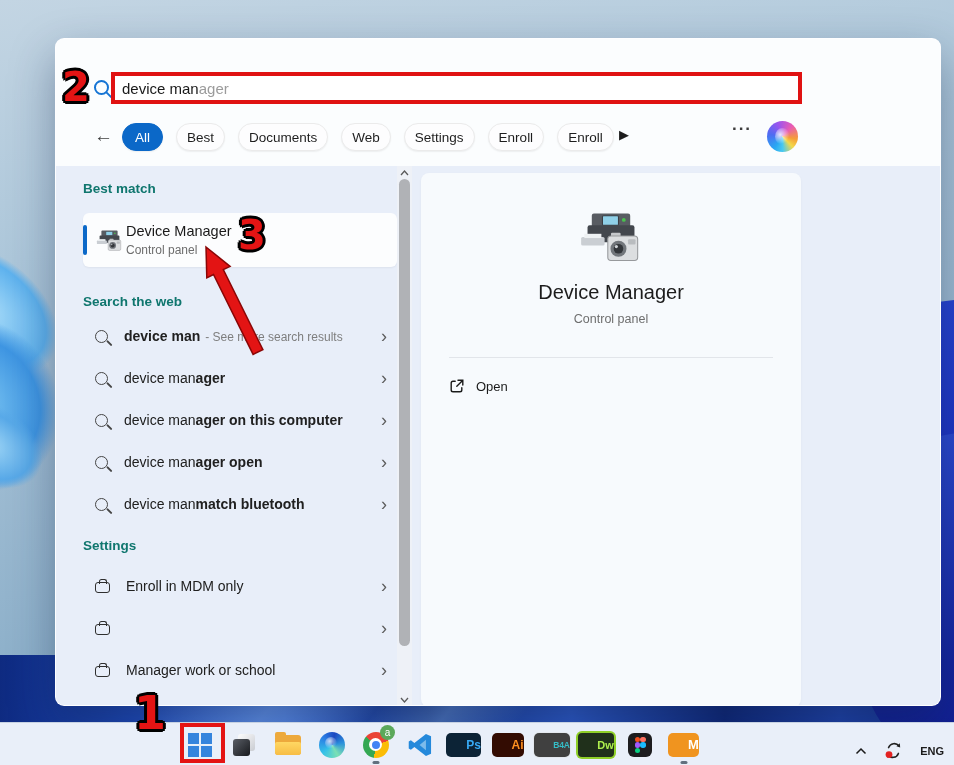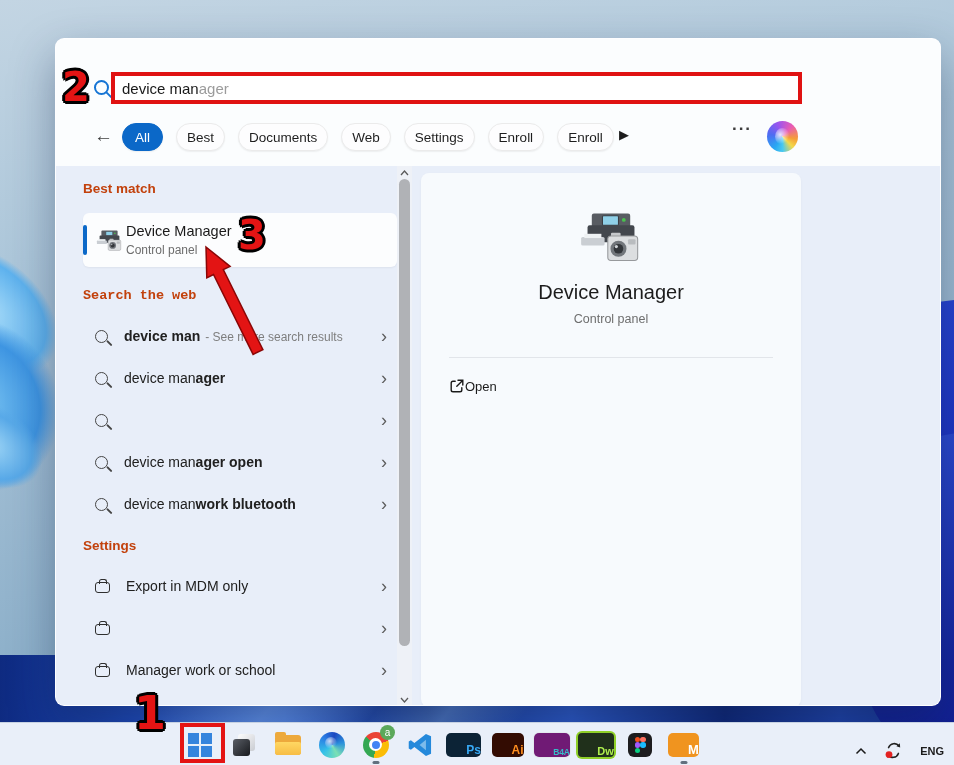--- a/index.html
+++ b/index.html
@@ -52,22 +52,22 @@
   .overflow-dots { position:absolute; left:676px; top:80px; font-size:17px; font-weight:700;
     letter-spacing:1px; color:#3c3c3c; cursor:pointer; }
   .copilot { position:absolute; left:711px; top:82px; width:31px; height:31px; border-radius:50%;
     background:conic-gradient(from 215deg,#29a8f2,#4e6cf2 18%,#9b55ee 35%,#e95bb4 52%,#f59d38 68%,#f3d94a 78%,#49c9f0 90%,#29a8f2);
     cursor:pointer; }
   .copilot::after { content:""; position:absolute; left:8px; top:7px; width:15px; height:17px;
     border-radius:50%; background:radial-gradient(circle at 35% 40%,rgba(255,255,255,.85),rgba(255,255,255,0) 65%); }
 
   .panel-body { position:absolute; left:0; top:127px; width:100%; height:541px; background:#e8eef9; overflow:hidden; }
 
-  .section-label { position:absolute; left:27px; font-size:13.5px; font-weight:700; color:#c2410c; }
-  .lbl-best { top:15px; } .lbl-web { top:122px;font-family:Liberation Mono, monospace; } .lbl-settings { top:372px; }
+  .section-label { position:absolute; left:27px; font-size:13.5px; font-weight:700; color:#0f766e; }
+  .lbl-best { top:15px; } .lbl-web { top:128px; } .lbl-settings { top:372px; }
 
   .best-card { position:absolute; left:27px; top:47px; width:314px; height:54px; background:#fcfdfe;
     border-radius:6px; box-shadow:0 1px 2px rgba(0,0,0,.05); cursor:pointer; }
   .accent-bar { position:absolute; left:0px; top:12px; width:3.5px; height:30px; background:#0b68c8; border-radius:2px; }
   .best-card .dm-ico { position:absolute; left:13px; top:14px; width:27px; height:27px; }
   .best-title { position:absolute; left:43px; top:10px; font-size:14.5px; color:#1a1a1a; }
   .best-sub { position:absolute; left:43px; top:30px; font-size:12px; color:#6d6d6d; }
 
   .row { position:absolute; left:27px; width:314px; height:42px; display:flex; align-items:center;
     padding-left:12px; cursor:pointer; }
@@ -99,21 +99,21 @@
   
   .preview { position:absolute; left:365px; top:7px; width:380px; height:534px; background:#f7fafd;
     border-radius:8px; box-shadow:0 1px 3px rgba(0,0,0,.04); }
   .preview .dm-ico-big { position:absolute; left:158px; top:32px; width:64px; height:64px; }
   .preview-title { position:absolute; left:0; top:108px; width:100%; text-align:center;
     font-size:20px; color:#1c1c1c; }
   .preview-sub { position:absolute; left:0; top:139px; width:100%; text-align:center;
     font-size:12.5px; color:#6e6e6e; }
   .preview-divider { position:absolute; left:28px; right:28px; top:184px; height:1px; background:#e2e5ea; }
   .open-row { position:absolute; left:28px; top:198px; height:30px; display:flex; align-items:center;
-    gap:0; cursor:pointer; padding-right:10px; }
+    gap:11px; cursor:pointer; padding-right:10px; }
   .open-label { font-size:13px; color:#1b1b1b; }
 
   
   .taskbar { position:absolute; left:0; top:722px; width:954px; height:43px; background:#e9eff9;
     border-top:1px solid rgba(190,202,220,.8); }
   .tb-icons { position:absolute; left:186px; top:0; height:43px; display:flex; align-items:center; gap:17px; }
   .tb-app { position:relative; width:27px; height:30px; display:flex; align-items:center;
     justify-content:center; cursor:pointer; }
   .run-dash { position:absolute; bottom:-4px; left:50%; transform:translateX(-50%); width:7px; height:3px;
     border-radius:2px; background:#62707f; }
@@ -143,25 +143,25 @@
   .chrome-ico { position:relative; width:26px; height:26px; border-radius:50%;
     background:conic-gradient(from -50deg,#ea4335 0 120deg,#fbbc05 0 240deg,#34a853 0 360deg); }
   .chrome-ico::before { content:""; position:absolute; left:6.5px; top:6.5px; width:13px; height:13px;
     border-radius:50%; background:#fff; }
   .chrome-ico::after { content:""; position:absolute; left:9px; top:9px; width:8px; height:8px;
     border-radius:50%; background:#4285f4; }
   .chrome-badge { position:absolute; right:-6px; top:-5px; width:15px; height:15px; border-radius:50%;
     background:#5ba85a; color:#fff; font-size:10px; display:flex; align-items:center; justify-content:center;
     z-index:2; }
 
-  .sq-app { width:36px; height:24px; border-radius:5px; display:flex; align-items:flex-end;
+  .sq-app { width:36px; height:24px; border-radius:5px; display:flex; align-items:center;
     justify-content:center; font-weight:700;padding-left:20px; }
   .ps-app { background:#0c2336; color:#37a9f5; font-size:12px; }
   .ai-app { background:#330c02; color:#ff8f1f; font-size:12px; }
-  .b4a-app { background:#701a75; color:#35bcc6; font-size:8.5px; letter-spacing:-.2px; box-shadow:0 0 0 1px #e4e8ee; }
+  .b4a-app { background:#404040; color:#35bcc6; font-size:8.5px; letter-spacing:-.2px; box-shadow:0 0 0 1px #e4e8ee; }
   .dw-app { background:#20301b; color:#aeee4e; font-size:11px; box-shadow:0 0 0 2px #8fd028; border-radius:4px; }
 
   .figma-app { position:relative; width:24px; height:24px; border-radius:6px; background:#1d1d1f; }
   .figma-app i { position:absolute; width:5.5px; height:5.5px; border-radius:50%; }
   .fg1{left:7px;top:4px;background:#f24e1e;} .fg2{left:12.5px;top:4px;background:#ff7262;border-radius:0 50% 50% 0;}
   .fg3{left:7px;top:9.5px;background:#a259ff;} .fg4{left:12.5px;top:9.5px;background:#1abcfe;}
   .fg5{left:7px;top:15px;background:#0acf83;}
 
   .m-app { background:#f0941f; color:#fff; font-size:13px; border-radius:5px; }
 
@@ -253,38 +253,39 @@
       <span class="row-text"><span class="prefix">device man</span><span class="suffix"></span><span class="note">- See more search results</span></span>
       <span class="chev">›</span>
     </div>
     <div class="row r-w1">
       <span class="icon-search"></span>
       <span class="row-text"><span class="prefix">device man</span><span class="suffix">ager</span></span>
       <span class="chev">›</span>
     </div>
     <div class="row r-w2">
       <span class="icon-search"></span>
+      <span class="row-text"><span class="prefix">device man</span><span class="suffix">ager on this computer</span></span>
       <span class="chev">›</span>
     </div>
     <div class="row r-w3">
       <span class="icon-search"></span>
       <span class="row-text"><span class="prefix">device man</span><span class="suffix">ager open</span></span>
       <span class="chev">›</span>
     </div>
     <div class="row r-w4">
       <span class="icon-search"></span>
-      <span class="row-text"><span class="prefix">device man</span><span class="suffix">work bluetooth</span></span>
+      <span class="row-text"><span class="prefix">device man</span><span class="suffix">match bluetooth</span></span>
       <span class="chev">›</span>
     </div>
 
     <div class="section-label lbl-settings">Settings</div>
 
     <div class="row r-s0">
       <span class="icon-briefcase"></span>
-      <span class="row-text">Export in MDM only</span>
+      <span class="row-text">Enroll in MDM only</span>
       <span class="chev">›</span>
     </div>
     <div class="row r-s1">
       <span class="icon-briefcase"></span>
       <span class="chev">›</span>
     </div>
     <div class="row r-s2">
       <span class="icon-briefcase"></span>
       <span class="row-text">Manager work or school</span>
       <span class="chev">›</span>

